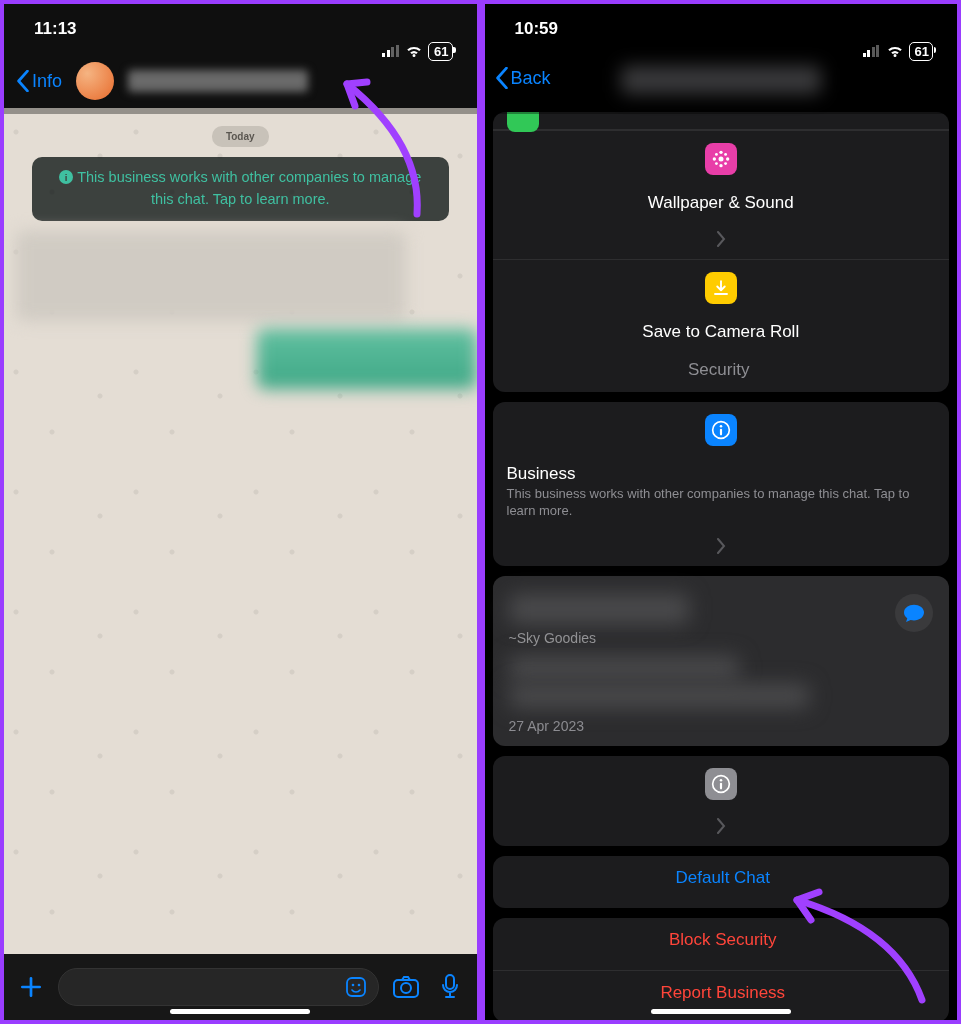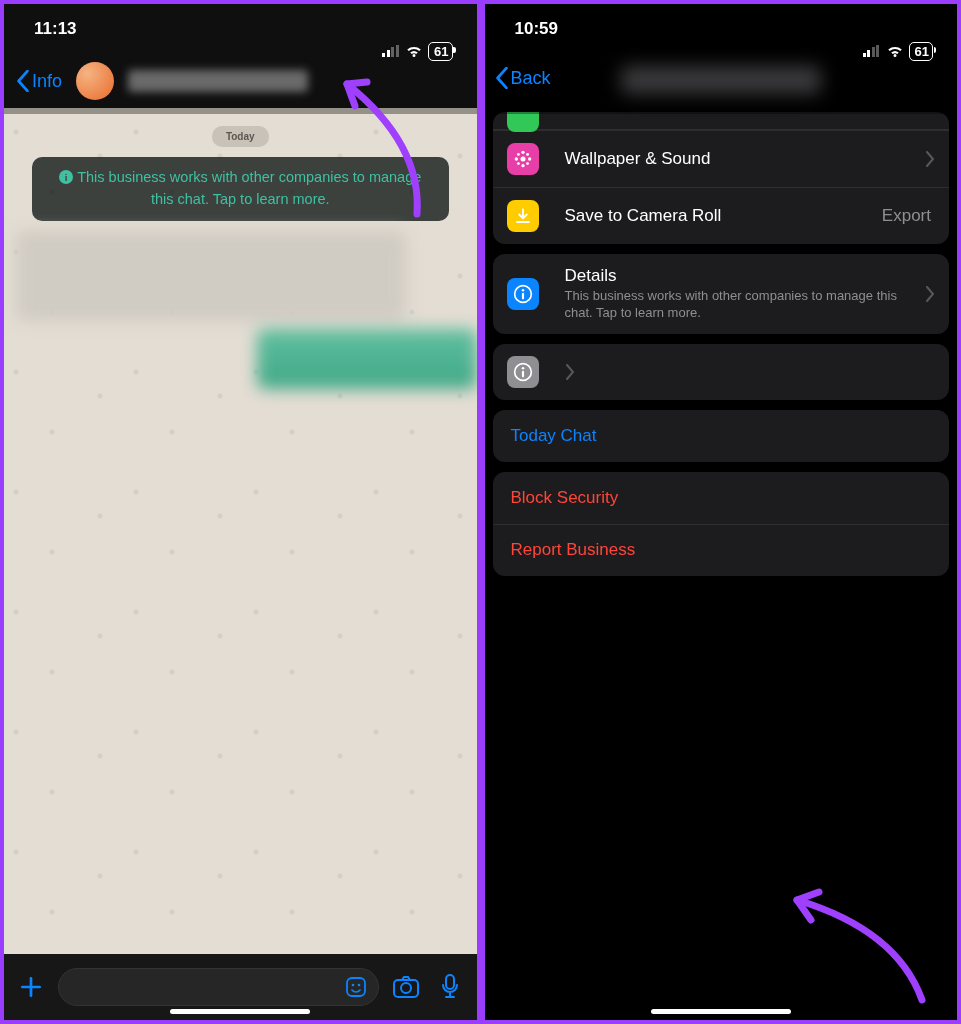--- a/index.html
+++ b/index.html
@@ -38,21 +38,21 @@
   .plus-btn,.cam-btn,.mic-btn { width:34px; height:34px; display:flex; align-items:center; justify-content:center; color:#0a84ff; cursor:pointer; }
   .text-field { flex:1; height:38px; background:#262626; border:1px solid #333; border-radius:20px; display:flex; align-items:center; justify-content:flex-end; padding:0 10px; }
   .sticker-ic { width:24px; height:24px; color:#777; }
   .home-ind { position:absolute; bottom:6px; left:50%; transform:translateX(-50%); width:140px; height:5px; background:#fff; border-radius:3px; }
   .arrow-annot { position:absolute; color:#a040ff; pointer-events:none; z-index:10;}
 
   
   .right-header { height:48px; display:flex; align-items:center; padding:0 10px; z-index:3;}
   .r-body { flex:1; overflow-y:auto; padding: 0 8px 20px; }
   .section { background:#1c1c1e; border-radius:12px; margin:10px 0; overflow:hidden; }
-  .row { display:flex; align-items:center; padding: 12px 14px; gap:26px; min-height:52px; cursor:pointer; border-top:0.5px solid #2e2e30; }
+  .row { display:flex; align-items:center; padding: 12px 14px; gap:18px; min-height:52px; cursor:pointer; border-top:0.5px solid #2e2e30;flex-direction:column; }
   .row:first-child { border-top:none; }
   .row-ic { width:32px; height:32px; border-radius:8px; display:flex; align-items:center; justify-content:center; flex-shrink:0; }
   .row-text { flex:1; display:flex; flex-direction:column; }
   .row-title { color:#fff; font-size:17px; }
   .row-sub { color:#8e8e93; font-size:13px; margin-top:2px; line-height:1.3;}
   .row-value { color:#8e8e93; font-size:17px; margin-right:4px;}
   .chev { color:#58585c; }
   .row.blue .row-title { color:#0a84ff; }
   .row.red .row-title { color:#ff453a; }
   .row.noicon { padding-left:18px; }
@@ -201,63 +201,75 @@
       </div>
       <div class="row">
         <div class="row-ic" style="background:#ffcc00">
           <svg width="18" height="18" viewBox="0 0 24 24" fill="none" stroke="#fff" stroke-width="2.5">
               <path d="M12 3v12m0 0l-5-5m5 5l5-5M4 20h16" stroke-linecap="round" stroke-linejoin="round"></path>
             </svg>
         </div>
         <div class="row-text">
             <span class="row-title">Save to Camera Roll</span>
           </div>
-        <span class="row-value">Export</span>
+        <span class="row-value">Security</span>
       </div>
     </div>
 
     <div class="section">
       <div class="row">
         <div class="row-ic" style="background:#0a84ff">
           <svg width="20" height="20" viewBox="0 0 24 24">
               <circle cx="12" cy="12" r="10" fill="none" stroke="#fff" stroke-width="2"></circle>
               <circle cx="12" cy="7.5" r="1.5" fill="#fff"></circle>
               <rect x="10.7" y="10.5" width="2.6" height="8" rx="1.3" fill="#fff"></rect>
             </svg>
         </div>
         <div class="row-text">
-          <span class="row-title">Details</span>
+          <span class="row-title">Business</span>
           <span class="row-sub">This business works with other companies to manage this chat. Tap to learn more.</span>
         </div>
         <svg class="chev" width="10" height="16" viewBox="0 0 10 16">
             <path d="M2 1l6 7-6 7" stroke="currentColor" stroke-width="2" fill="none" stroke-linecap="round"></path>
           </svg>
       </div>
     </div>
 
+    <div class="profile-box">
+      <div class="blur-strip" style="width:180px"></div>
+      <div class="sub-name">~Sky Goodies</div>
+      <div class="blur-strip" style="width:230px;height:24px"></div>
+      <div class="blur-strip" style="width:300px;height:24px"></div>
+      <div class="date-txt">27 Apr 2023</div>
+      <div class="msg-ic">
+        <svg width="22" height="20" viewBox="0 0 24 22" fill="#0a84ff">
+            <path d="M12 2C6 2 1 5.8 1 10.5c0 2.5 1.4 4.7 3.6 6.2L3.3 21l5-2.3c1.2.3 2.4.5 3.7.5 6 0 11-3.8 11-8.7S18 2 12 2z"></path>
+          </svg>
+      </div>
+    </div>
 
     <div class="section">
       <div class="row">
         <div class="row-ic" style="background:#8e8e93">
           <svg width="20" height="20" viewBox="0 0 24 24">
               <circle cx="12" cy="12" r="10" fill="none" stroke="#fff" stroke-width="2"></circle>
               <circle cx="12" cy="7.5" r="1.5" fill="#fff"></circle>
               <rect x="10.7" y="10.5" width="2.6" height="8" rx="1.3" fill="#fff"></rect>
             </svg>
         </div>
         <svg class="chev" width="10" height="16" viewBox="0 0 10 16">
             <path d="M2 1l6 7-6 7" stroke="currentColor" stroke-width="2" fill="none" stroke-linecap="round"></path>
           </svg>
       </div>
     </div>
 
     <div class="section">
       <div class="row noicon blue">
         <div class="row-text">
-            <span class="row-title">Today Chat</span>
+            <span class="row-title">Default Chat</span>
           </div>
       </div>
     </div>
 
     <div class="section">
       <div class="row noicon red">
         <div class="row-text">
             <span class="row-title">Block Security</span>
           </div>
       </div>

